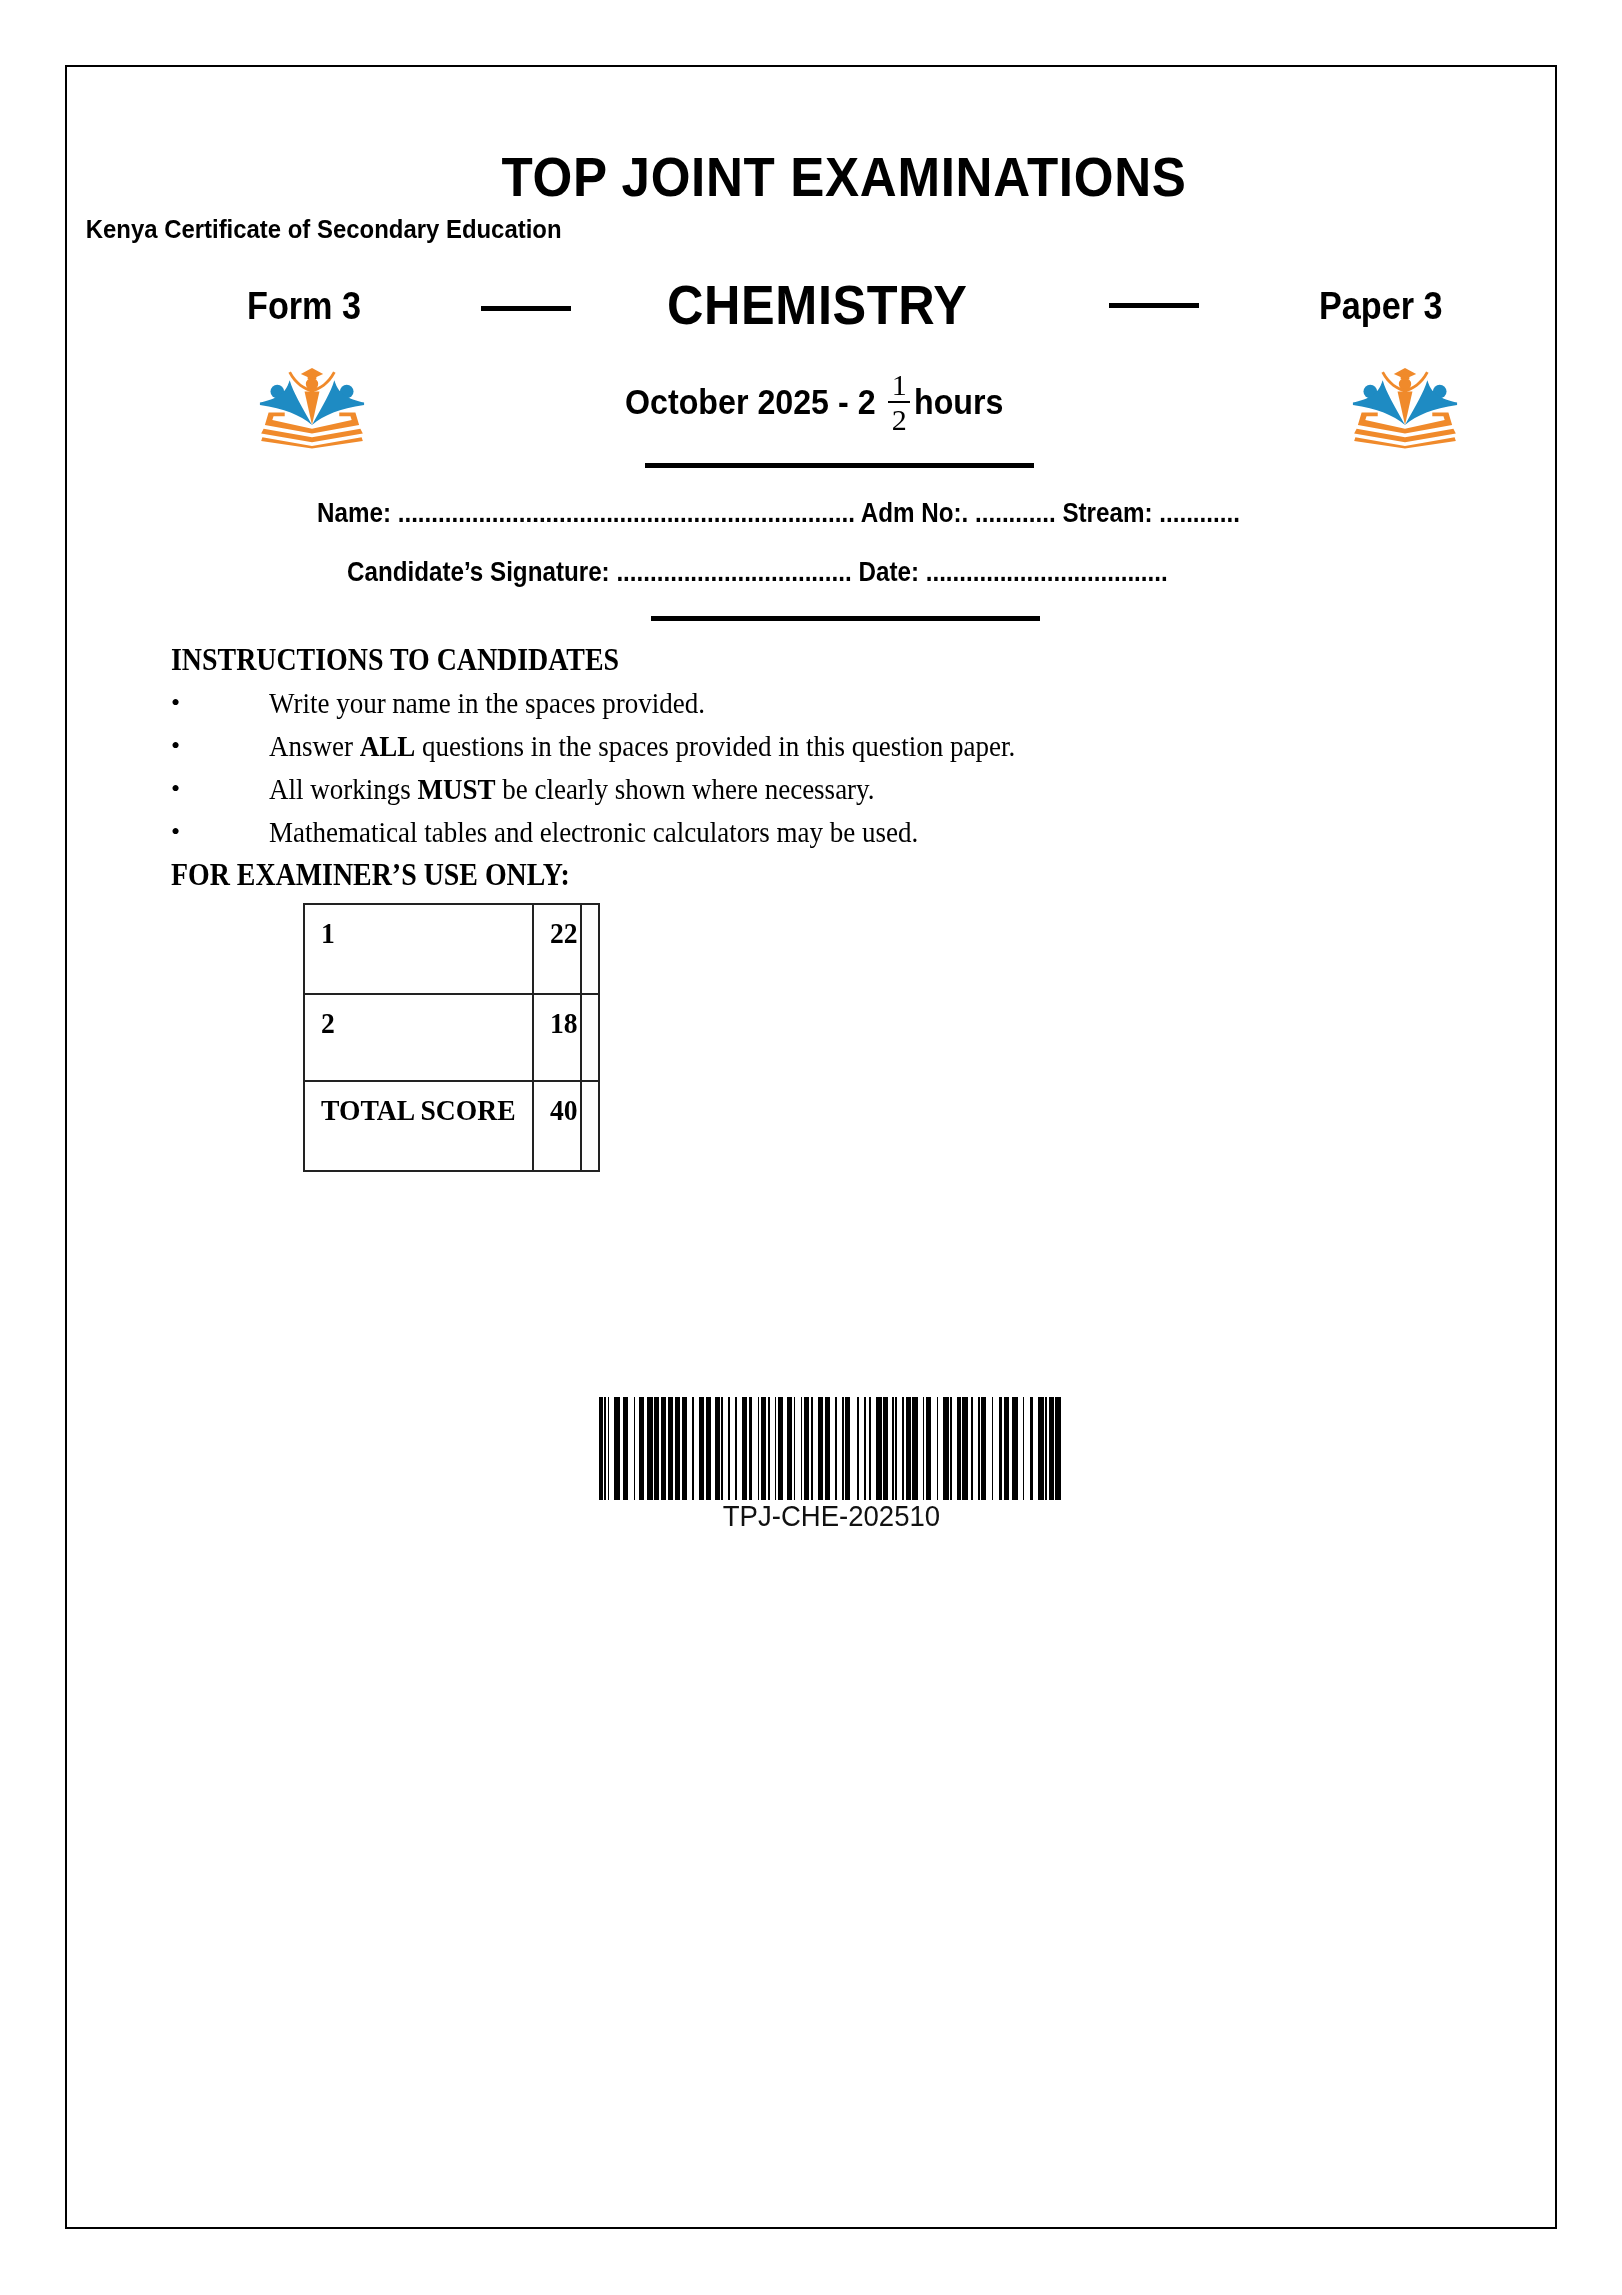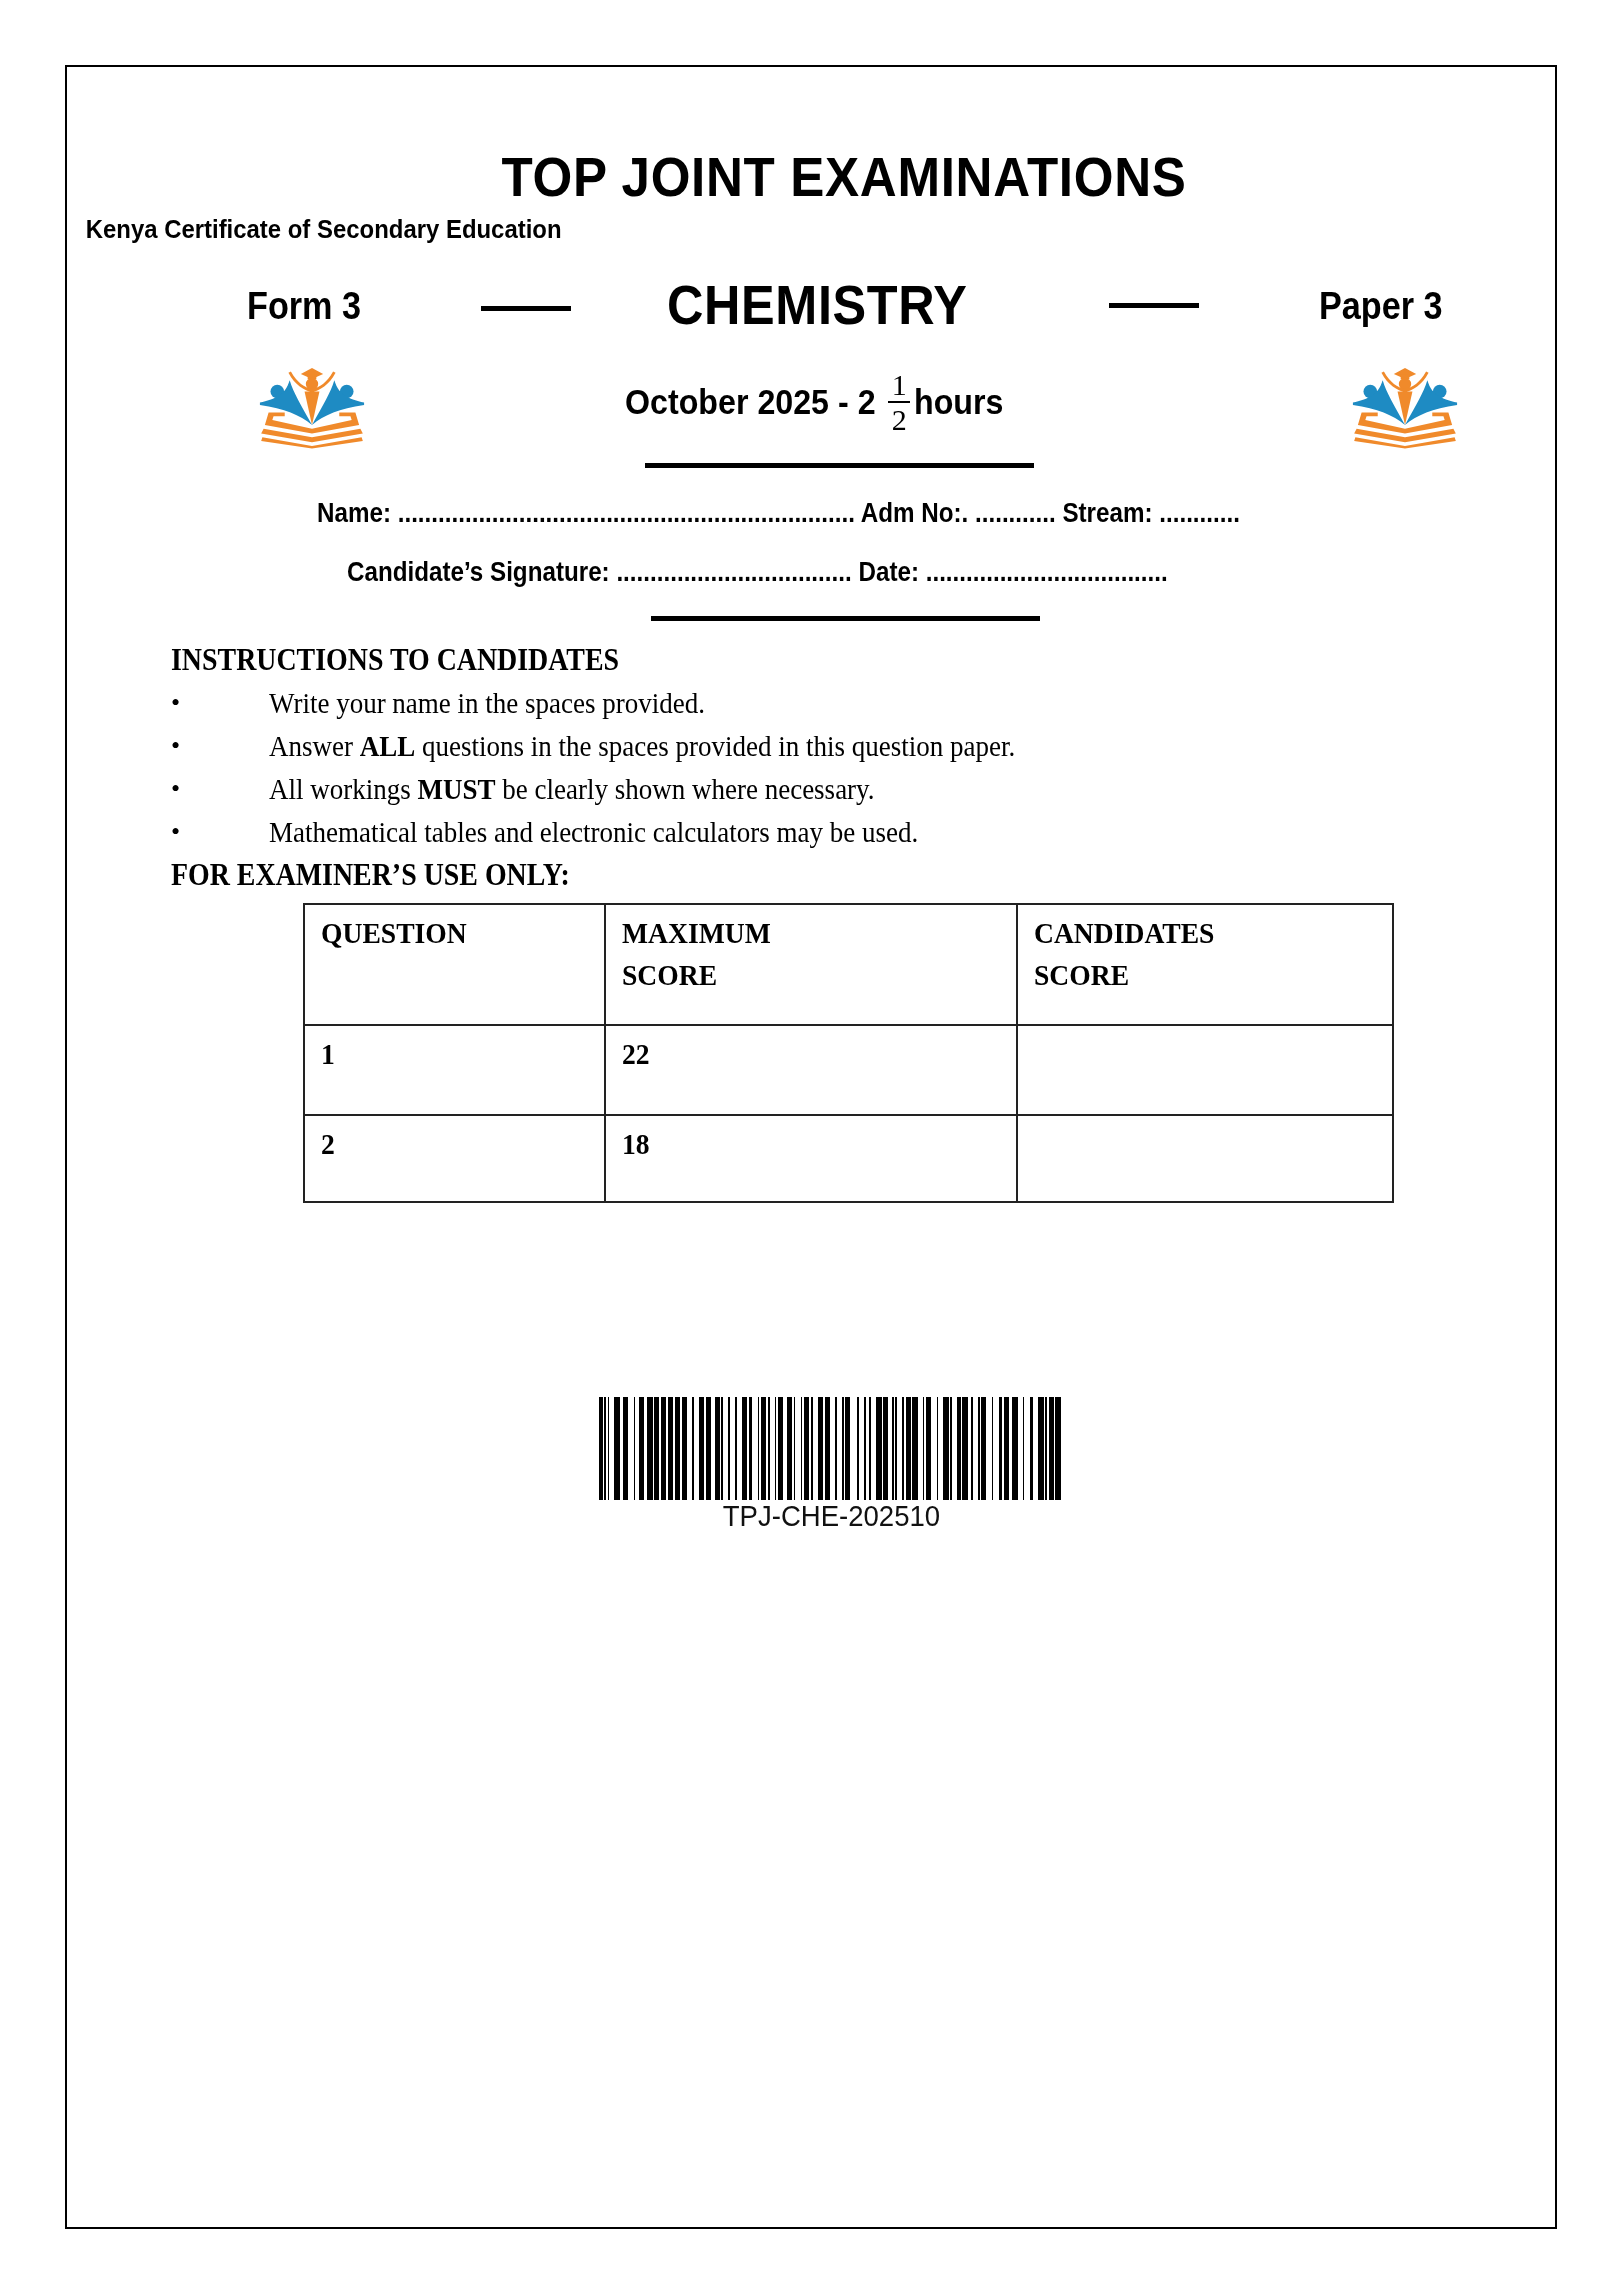--- a/index.html
+++ b/index.html
@@ -160,35 +160,35 @@
   <li class="instr-item">
     <span class="instr-bullet">•</span>
     <span class="instr-text"><span>Mathematical tables and electronic calculators may be used.</span><b></b><span></span></span>
   </li>
 </ul>
 
 <div class="abs examiner-head serif">FOR EXAMINER’S USE ONLY:</div>
 
 <table class="score-table">
   <tbody>
-      <tr class="row-h">
-    <th class="col-1"><span class="cell-text">QUESTION</span><br><span class="cell-text"></span></th>
-    <th class="col-2"><span class="cell-text">MAXIMUM</span><br><span class="cell-text">SCORE</span></th>
-    <th class="col-3"><span class="cell-text">CANDIDATES</span><br><span class="cell-text">SCORE</span></th>
-  </tr>
   <tr class="row-1">
     <td><span class="cell-text">1</span></td>
     <td><span class="cell-text">22</span></td>
     <td><span class="cell-text"></span></td>
   </tr>
   <tr class="row-2">
     <td><span class="cell-text">2</span></td>
     <td><span class="cell-text">18</span></td>
     <td><span class="cell-text"></span></td>
   </tr>
+  <tr class="row-3">
+    <td><span class="cell-text">TOTAL SCORE</span></td>
+    <td><span class="cell-text">40</span></td>
+    <td><span class="cell-text"></span></td>
+  </tr>
 </tbody>
   </table>
 
 <div class="abs barcode" id="barcode">
     <div style="width: 3.5px; background: rgb(0, 0, 0);"></div>
     <div style="width: 1.7px; background: transparent;"></div>
     <div style="width: 1.7px; background: rgb(0, 0, 0);"></div>
     <div style="width: 1.7px; background: transparent;"></div>
     <div style="width: 1.7px; background: rgb(0, 0, 0);"></div>
     <div style="width: 5.2px; background: transparent;"></div>

